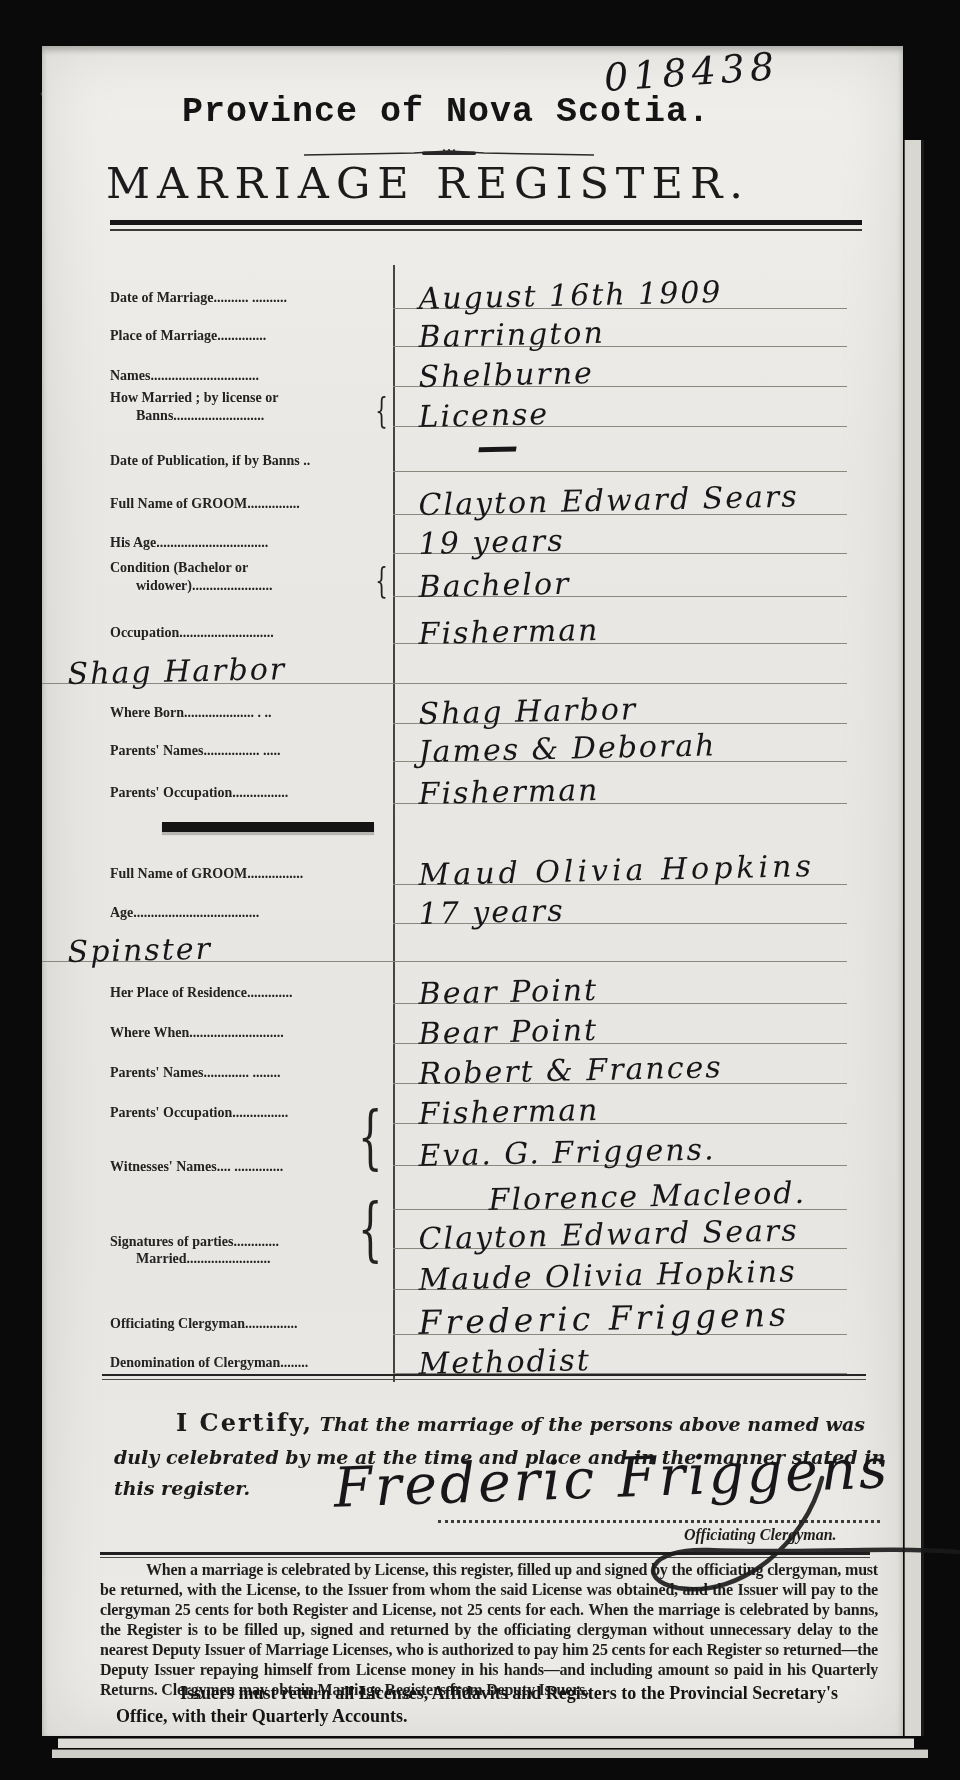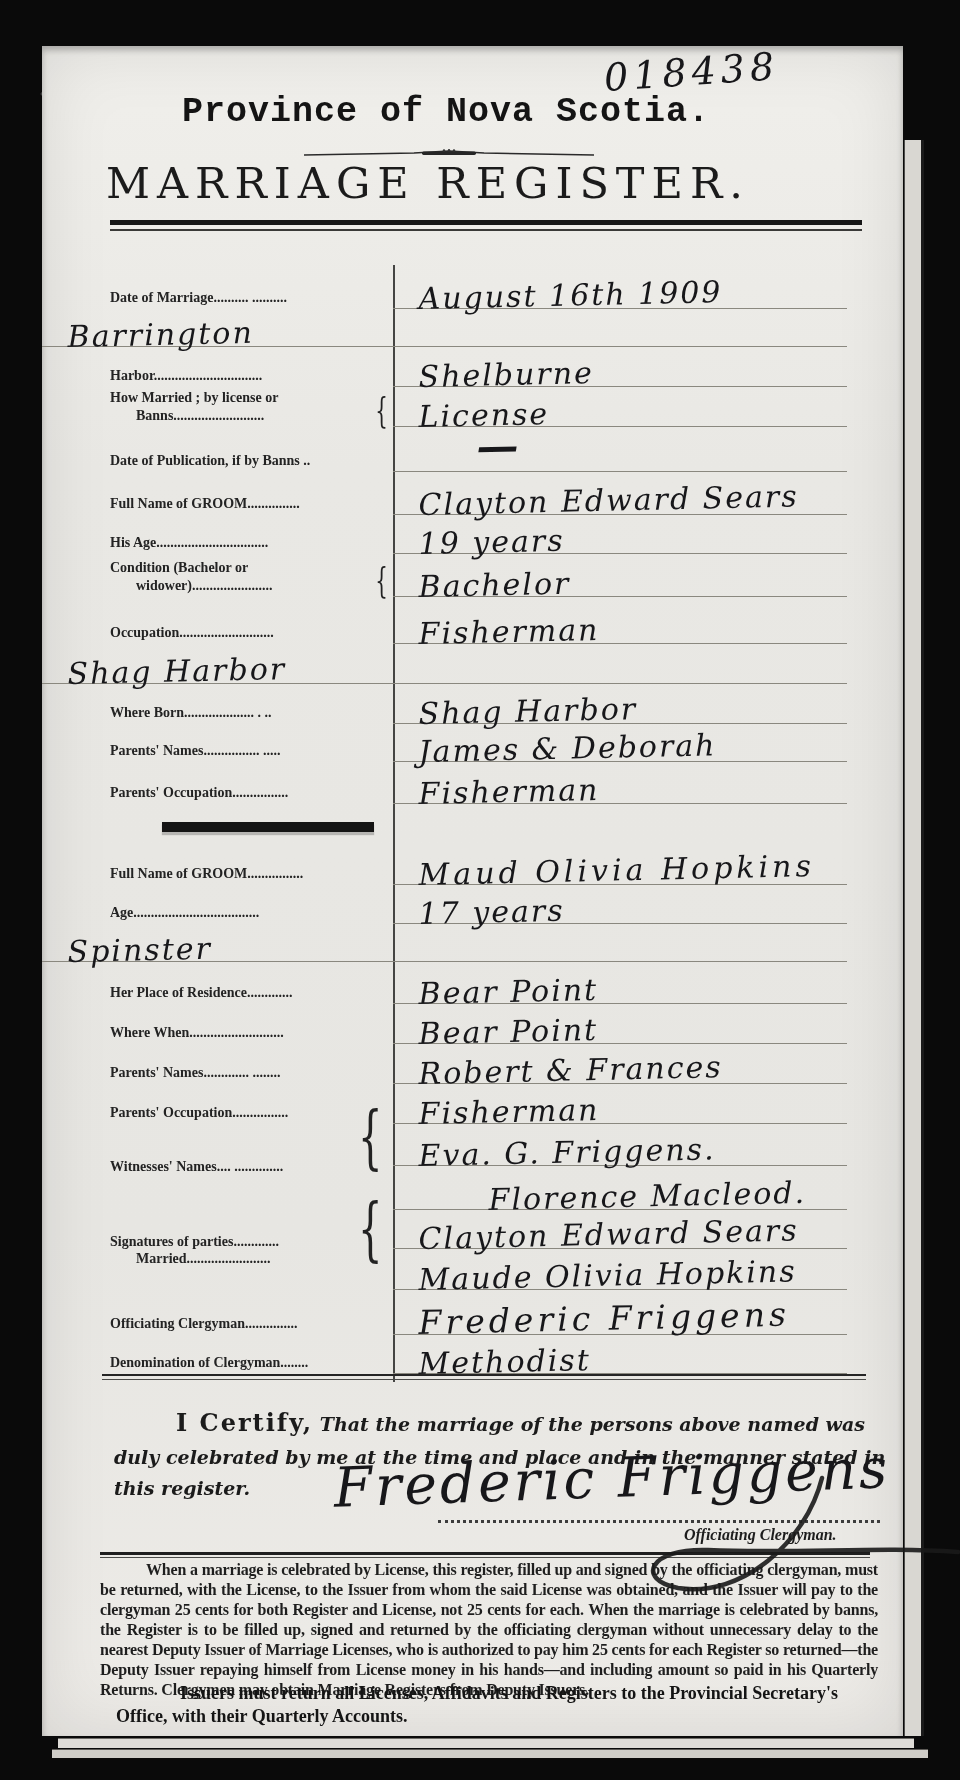--- a/index.html
+++ b/index.html
@@ -101,26 +101,27 @@
     <div class="form">
       <div class="vline"></div>
 
       <div class="row" style="height:40px">
         <div class="lbl"><span>Date of Marriage.......... ..........</span></div>
         <div class="val">
             <span class="ink">August 16th 1909</span>
           </div>
       </div>
       <div class="row" style="height:38px">
+        <div class="lbl"><span>Place of Marriage..............</span></div>
         <div class="val">
             <span class="ink">Barrington</span>
           </div>
       </div>
       <div class="row" style="height:40px">
-        <div class="lbl"><span>Harbor...............................</span></div>
+        <div class="lbl"><span>Names...............................</span></div>
         <div class="val">
             <span class="ink">Shelburne</span>
           </div>
       </div>
       <div class="row" style="height:40px">
         <div class="lbl"><span>How Married ; by license or</span><span class="lbl2">Banns..........................</span><span class="brace">{</span></div>
         <div class="val">
             <span class="ink">License</span>
           </div>
       </div>

